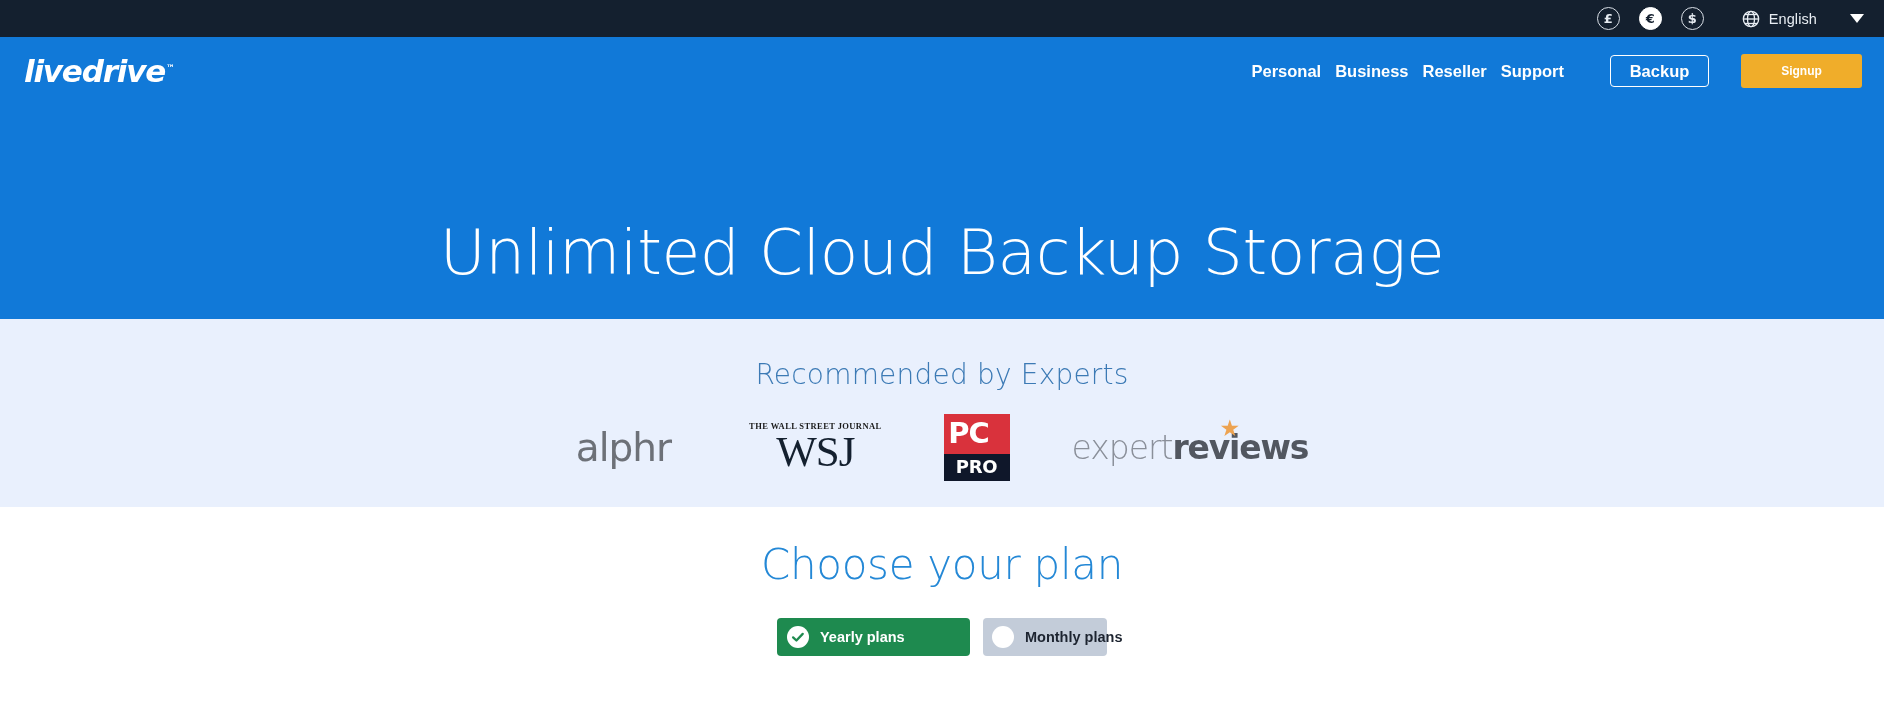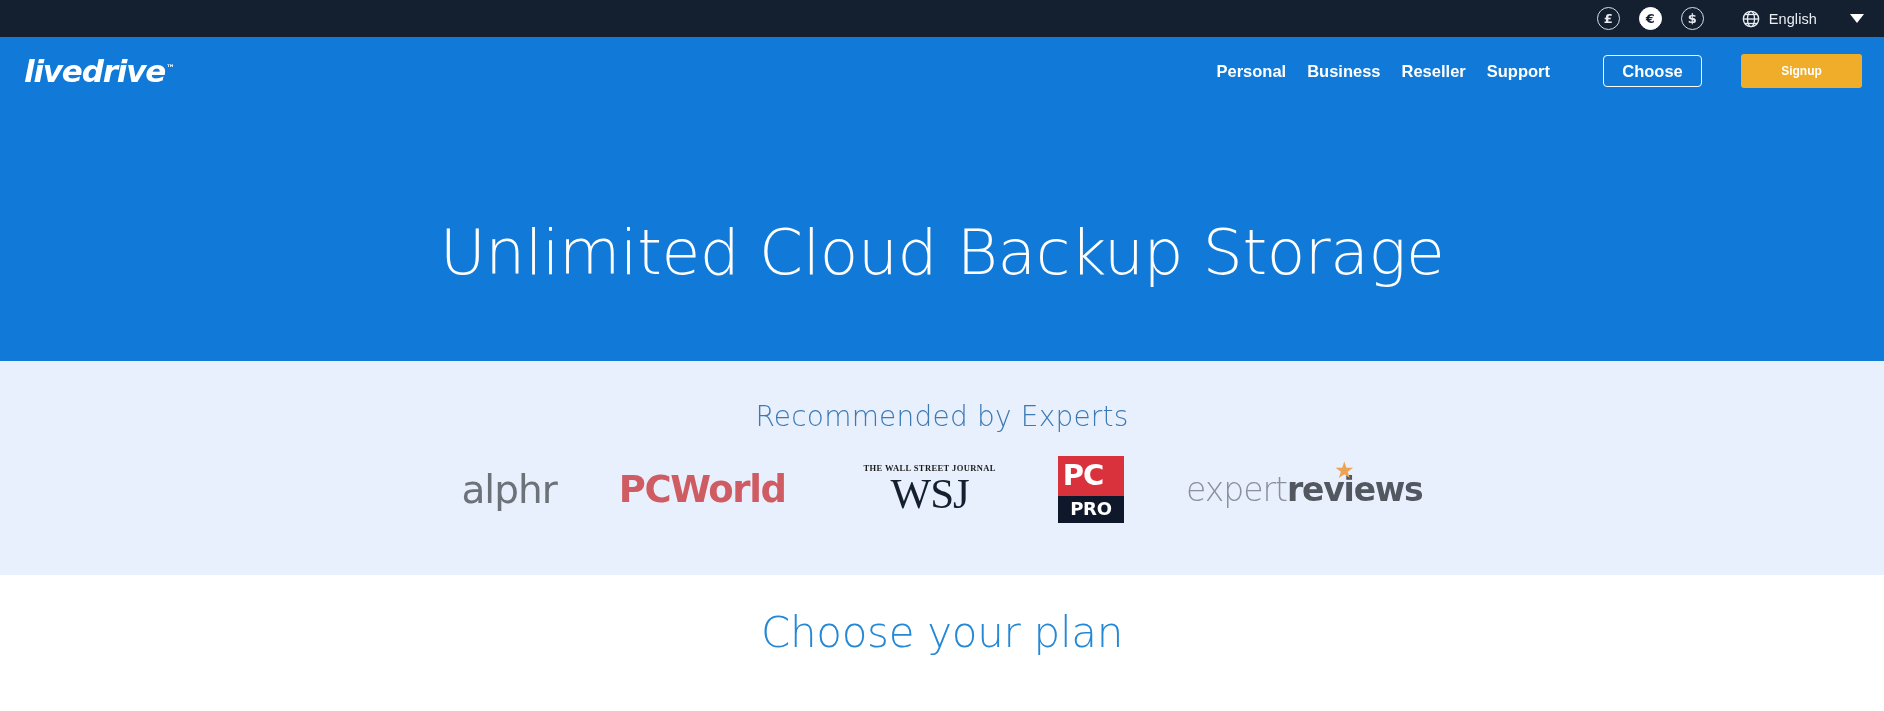--- a/index.html
+++ b/index.html
@@ -31,38 +31,38 @@
   .globe{ width:20px; height:20px; display:block; }
   .lang-label{ color:#e8edf3; font-size:14.5px; letter-spacing:.1px; }
   .caret{
     margin-left:33px; margin-right:6px;
     width:0;height:0;border-left:7px solid transparent;border-right:7px solid transparent;
     border-top:9px solid #ffffff; cursor:pointer;
   }
 
   
   .hero{
-    height:324px; width:100%;
+    height:282px; width:100%;
     background:#1179d8;
     position:relative;
   }
   .navrow{
     height:68px; display:flex; align-items:center;
     padding:0 22px 0 24px;
   }
   .logo{
     color:#ffffff; font-size:31px; font-weight:800; font-style:italic;
     letter-spacing:-1.2px; position:relative; user-select:none;
     font-family:"DejaVu Sans", sans-serif;
   }
   .logo .tm{
     font-size:9px; font-style:normal; font-weight:700;
     vertical-align:super; margin-left:1px; letter-spacing:0;
   }
-  .navlinks{ margin-left:auto; display:flex; align-items:center; gap:21px; }
+  .navlinks{ margin-left:auto; display:flex; align-items:center; gap:14px; }
   .navlink{
     color:#ffffff; font-size:16.5px; font-weight:700;
     text-decoration:none; cursor:pointer; white-space:nowrap;
   }
   .btn-login{
     margin-left:32px;
     width:99px; height:32px;
     border:1.6px solid #ffffff; border-radius:4px;
     color:#ffffff; font-size:16.5px; font-weight:700;
     background:transparent; cursor:pointer;
@@ -82,21 +82,21 @@
     position:absolute; left:0; right:0; top:215px;
     text-align:center; color:#ffffff;
     font-size:63px; font-weight:300; letter-spacing:-0.4px;
     line-height:1;
     font-family:"DejaVu Sans", sans-serif;
     transform:translateY(-50%);
   }
 
   
   .band{
-    height:214px; width:100%;
+    height:188px; width:100%;
     background:#e9f0fd;
     display:flex; flex-direction:column; align-items:center;
   }
   .band-title{
     margin-top:39px;
     font-size:28px; font-weight:300; color:#3c7ab5; letter-spacing:.2px;
     font-family:"DejaVu Sans", sans-serif;
   }
   .logos{
     margin-top:26px;
@@ -214,40 +214,37 @@
     <div class="logo">
       <span>livedrive</span><span class="tm">™</span>
     </div>
 
     <div class="navlinks">
       <a class="navlink" href="#">Personal</a>
       <a class="navlink" href="#">Business</a>
       <a class="navlink" href="#">Reseller</a>
       <a class="navlink" href="#">Support</a>
 
-      <button class="btn-login">Choose</button>
+      <button class="btn-login">Backup</button>
       <button class="btn-signup">Signup</button>
     </div>
   </div>
 
   <div class="hero-title">Unlimited Cloud Backup Storage</div>
 </div>
 
 <div class="band">
   <div class="band-title">Recommended by Experts</div>
 
   <div class="logos">
 
     <div class="lg">
       <span class="lg-alphr">alphr</span>
     </div>
 
-    <div class="lg">
-      <span class="lg-pcworld">PCWorld</span>
-    </div>
 
     <div class="lg lg-wsj">
       <span class="wsj-top">THE WALL STREET JOURNAL</span>
       <span class="wsj-main">WSJ</span>
     </div>
 
     <div class="lg">
       <div class="lg-pcpro">
         <div class="pcpro-a">PC</div>
         <div class="pcpro-b">PRO</div>
@@ -261,13 +258,30 @@
         <span class="exp-star">★</span>
       </div>
     </div>
 
   </div>
 </div>
 
 <div class="plans">
   <div class="plans-title">Choose your plan</div>
 
+  <div class="toggle-row">
+
+    <div class="tgl tgl-yearly">
+      <span class="dot">
+        <svg width="14" height="14" viewBox="0 0 16 16">
+          <path d="M2.4 8.4 L6.2 12 L13.4 4.4" fill="none" stroke="#1e8a4f" stroke-width="2.6" stroke-linecap="round" stroke-linejoin="round"></path>
+        </svg>
+      </span>
+      <span class="tgl-label">Yearly plans</span>
+    </div>
+
+    <div class="tgl tgl-monthly">
+      <span class="dot"></span>
+      <span class="tgl-label">Monthly plans</span>
+    </div>
+
+  </div>
 </div>
 
 </body></html>

